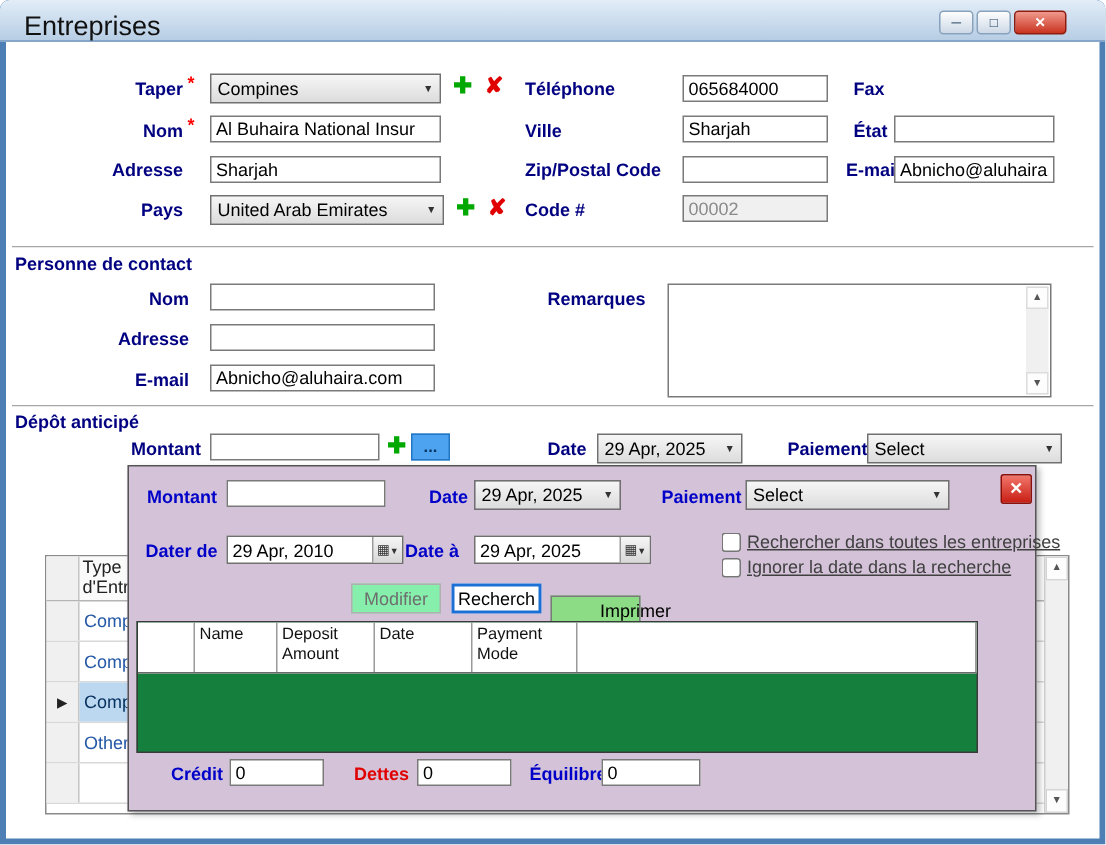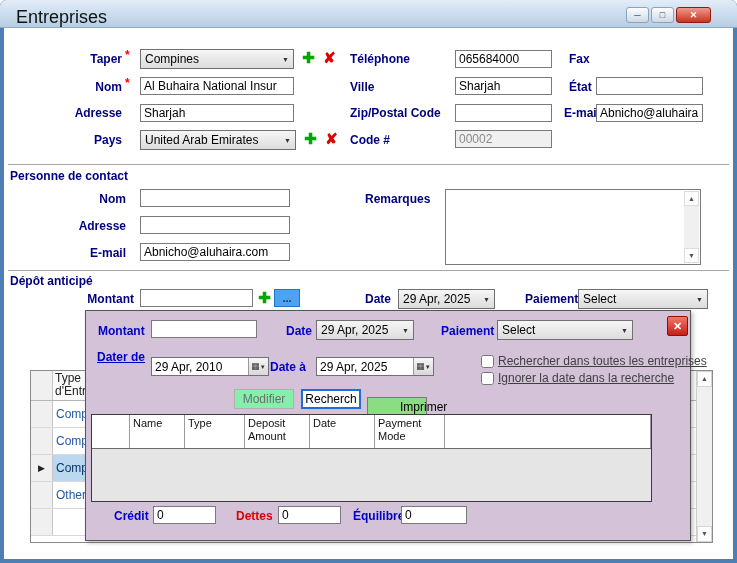--- a/index.html
+++ b/index.html
@@ -93,21 +93,21 @@
   .chk input { width:13px; height:13px; margin:0; }
   .chk .cl { color:#404040; white-space:nowrap;text-decoration:underline; }
 
   .dbtn { position:absolute; height:20px; width:60px; font-family:"Liberation Sans",sans-serif;
           font-size:12px; text-align:center; cursor:pointer; }
   .dbtn.modifier { background:#86efac; border:1px solid #b0b0b0; color:#6e6e6e; }
   .dbtn.recherch { background:#fff; border:2px solid #1c6fd4; color:#000; }
   .dbtn.imprimer { background:#8bdc84; border:1px solid #7a7a7a; color:#000; }
 
   .rtable { position:absolute; left:5px; top:103px; width:561px; height:88px;
-            border:1px solid #3a3a3a; background:#e5e5e5; }
+            border:1px solid #3a3a3a; background:#15803d; }
   .rt-head { position:absolute; left:0; top:0; right:0; height:34px; background:#fff;
              border-bottom:1px solid #6a6a6a; display:flex; }
   .rt-th { border-right:1px solid #9a9a9a; font-size:11px; color:#111; padding:2px 3px;
            line-height:13px; overflow:hidden; }
   .rt-filler { flex:1; }
 
   .dfield { position:absolute; height:18px; border:1px solid #7a7a7a; background:#fff;
             font-family:"Liberation Sans",sans-serif; font-size:12px; padding:0 3px; }
 </style>
 </head>
@@ -241,21 +241,21 @@
       </div>
 
       <span class="dlbl" style="left:355px;top:13px;">Paiement</span>
       <div class="combo" style="left:411px;top:9px;width:136px;">
         <span class="txt">Select</span>
         <span class="caret">▼</span>
       </div>
 
       <div class="dlg-close"><span>✕</span></div>
 
-      <span class="dlbl" style="left:11px;top:39px;text-decoration:underline;">Dater de</span>
+      <span class="dlbl" style="left:11px;top:49px;">Dater de</span>
       <div class="picker" style="left:65px;top:46px;width:118px;">
         <span class="ptxt">29 Apr, 2010</span>
         <span class="pbtn"><span class="pcal">▦</span><span class="pcaret">▼</span></span>
       </div>
 
       <span class="dlbl" style="left:184px;top:49px;">Date à</span>
       <div class="picker" style="left:230px;top:46px;width:118px;">
         <span class="ptxt">29 Apr, 2025</span>
         <span class="pbtn"><span class="pcal">▦</span><span class="pcaret">▼</span></span>
       </div>
@@ -270,21 +270,20 @@
       </label>
 
       <button class="dbtn modifier" style="left:148px;top:78px;">Modifier</button>
       <button class="dbtn recherch" style="left:215px;top:78px;">Recherch</button>
       <button class="dbtn imprimer" style="left:281px;top:86px;padding-left:32px;">Imprimer</button>
 
       <div class="rtable">
         <div class="rt-head">
           <div class="rt-th" style="width:38px;"></div>
           <div class="rt-th" style="width:55px;">Name</div>
-          <div class="rt-th" style="width:60px;">Type</div>
           <div class="rt-th" style="width:65px;">Deposit Amount</div>
           <div class="rt-th" style="width:65px;">Date</div>
           <div class="rt-th" style="width:70px;">Payment Mode</div>
           <div class="rt-th rt-filler"></div>
         </div>
       </div>
 
       <span class="dlbl" style="left:28px;top:198px;">Crédit</span>
       <input class="dfield" style="left: 67px; top: 195px; width: 63px;" value="0">
       <span class="dlbl red" style="left:150px;top:198px;">Dettes</span>

